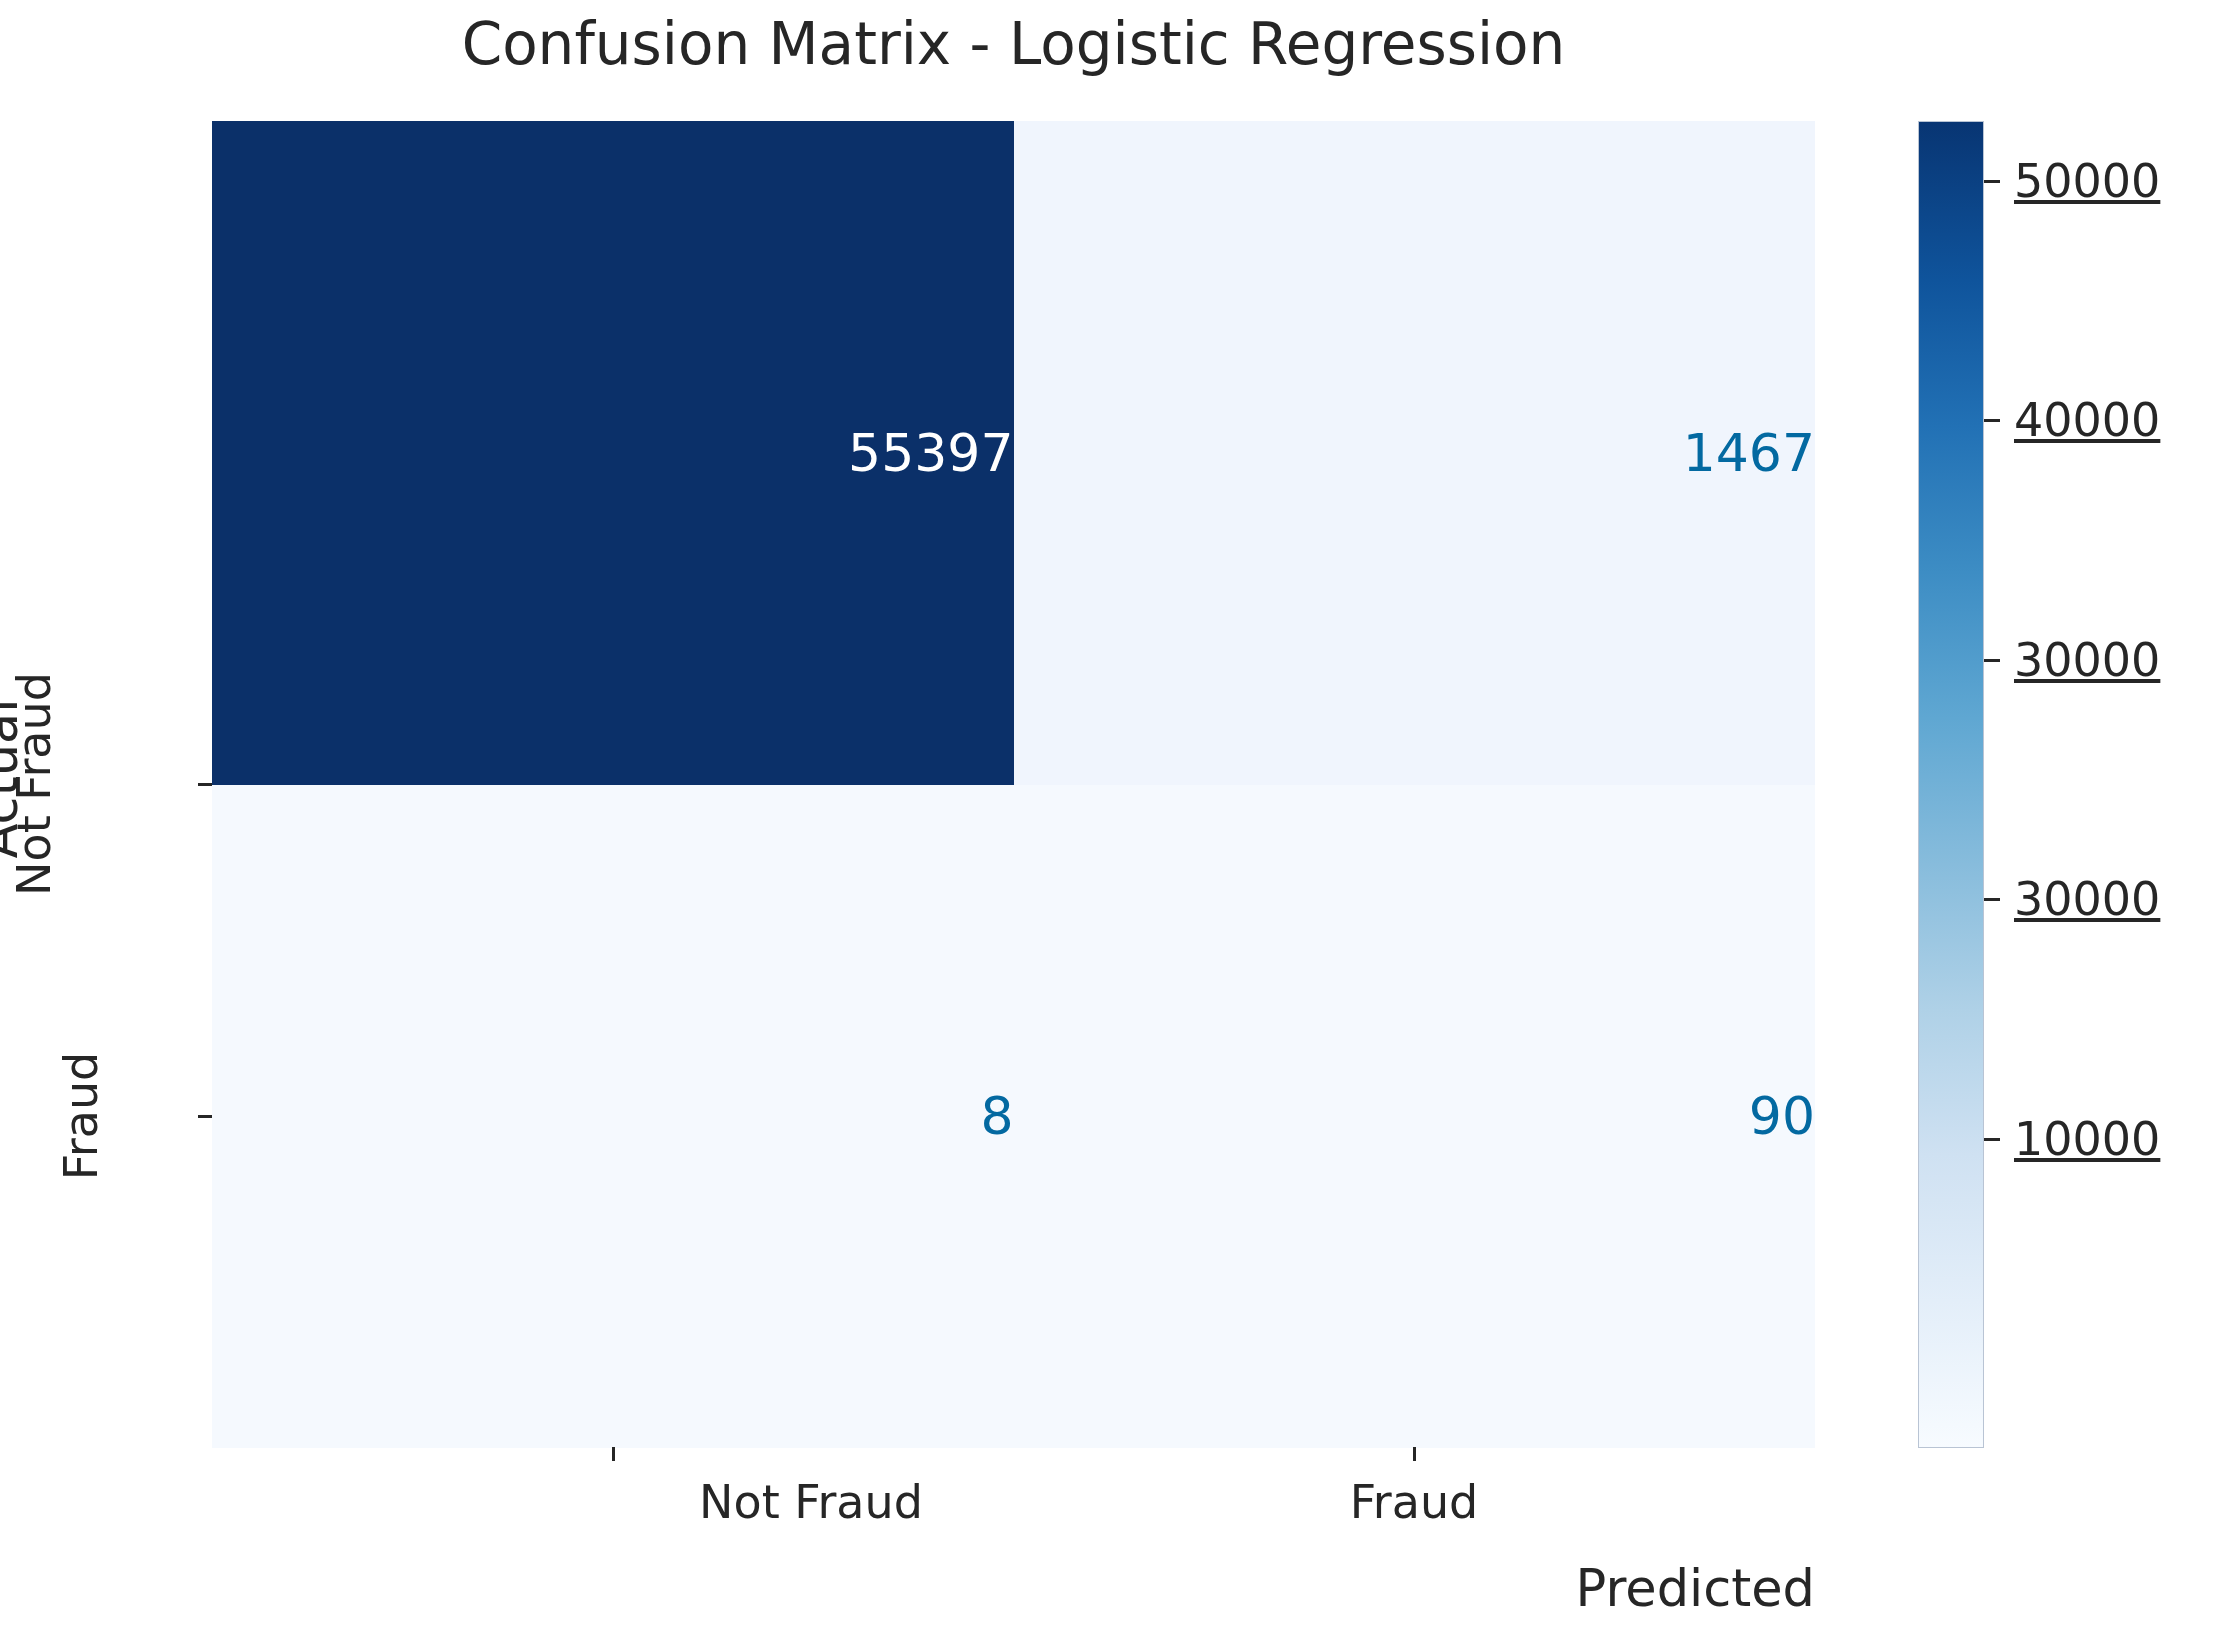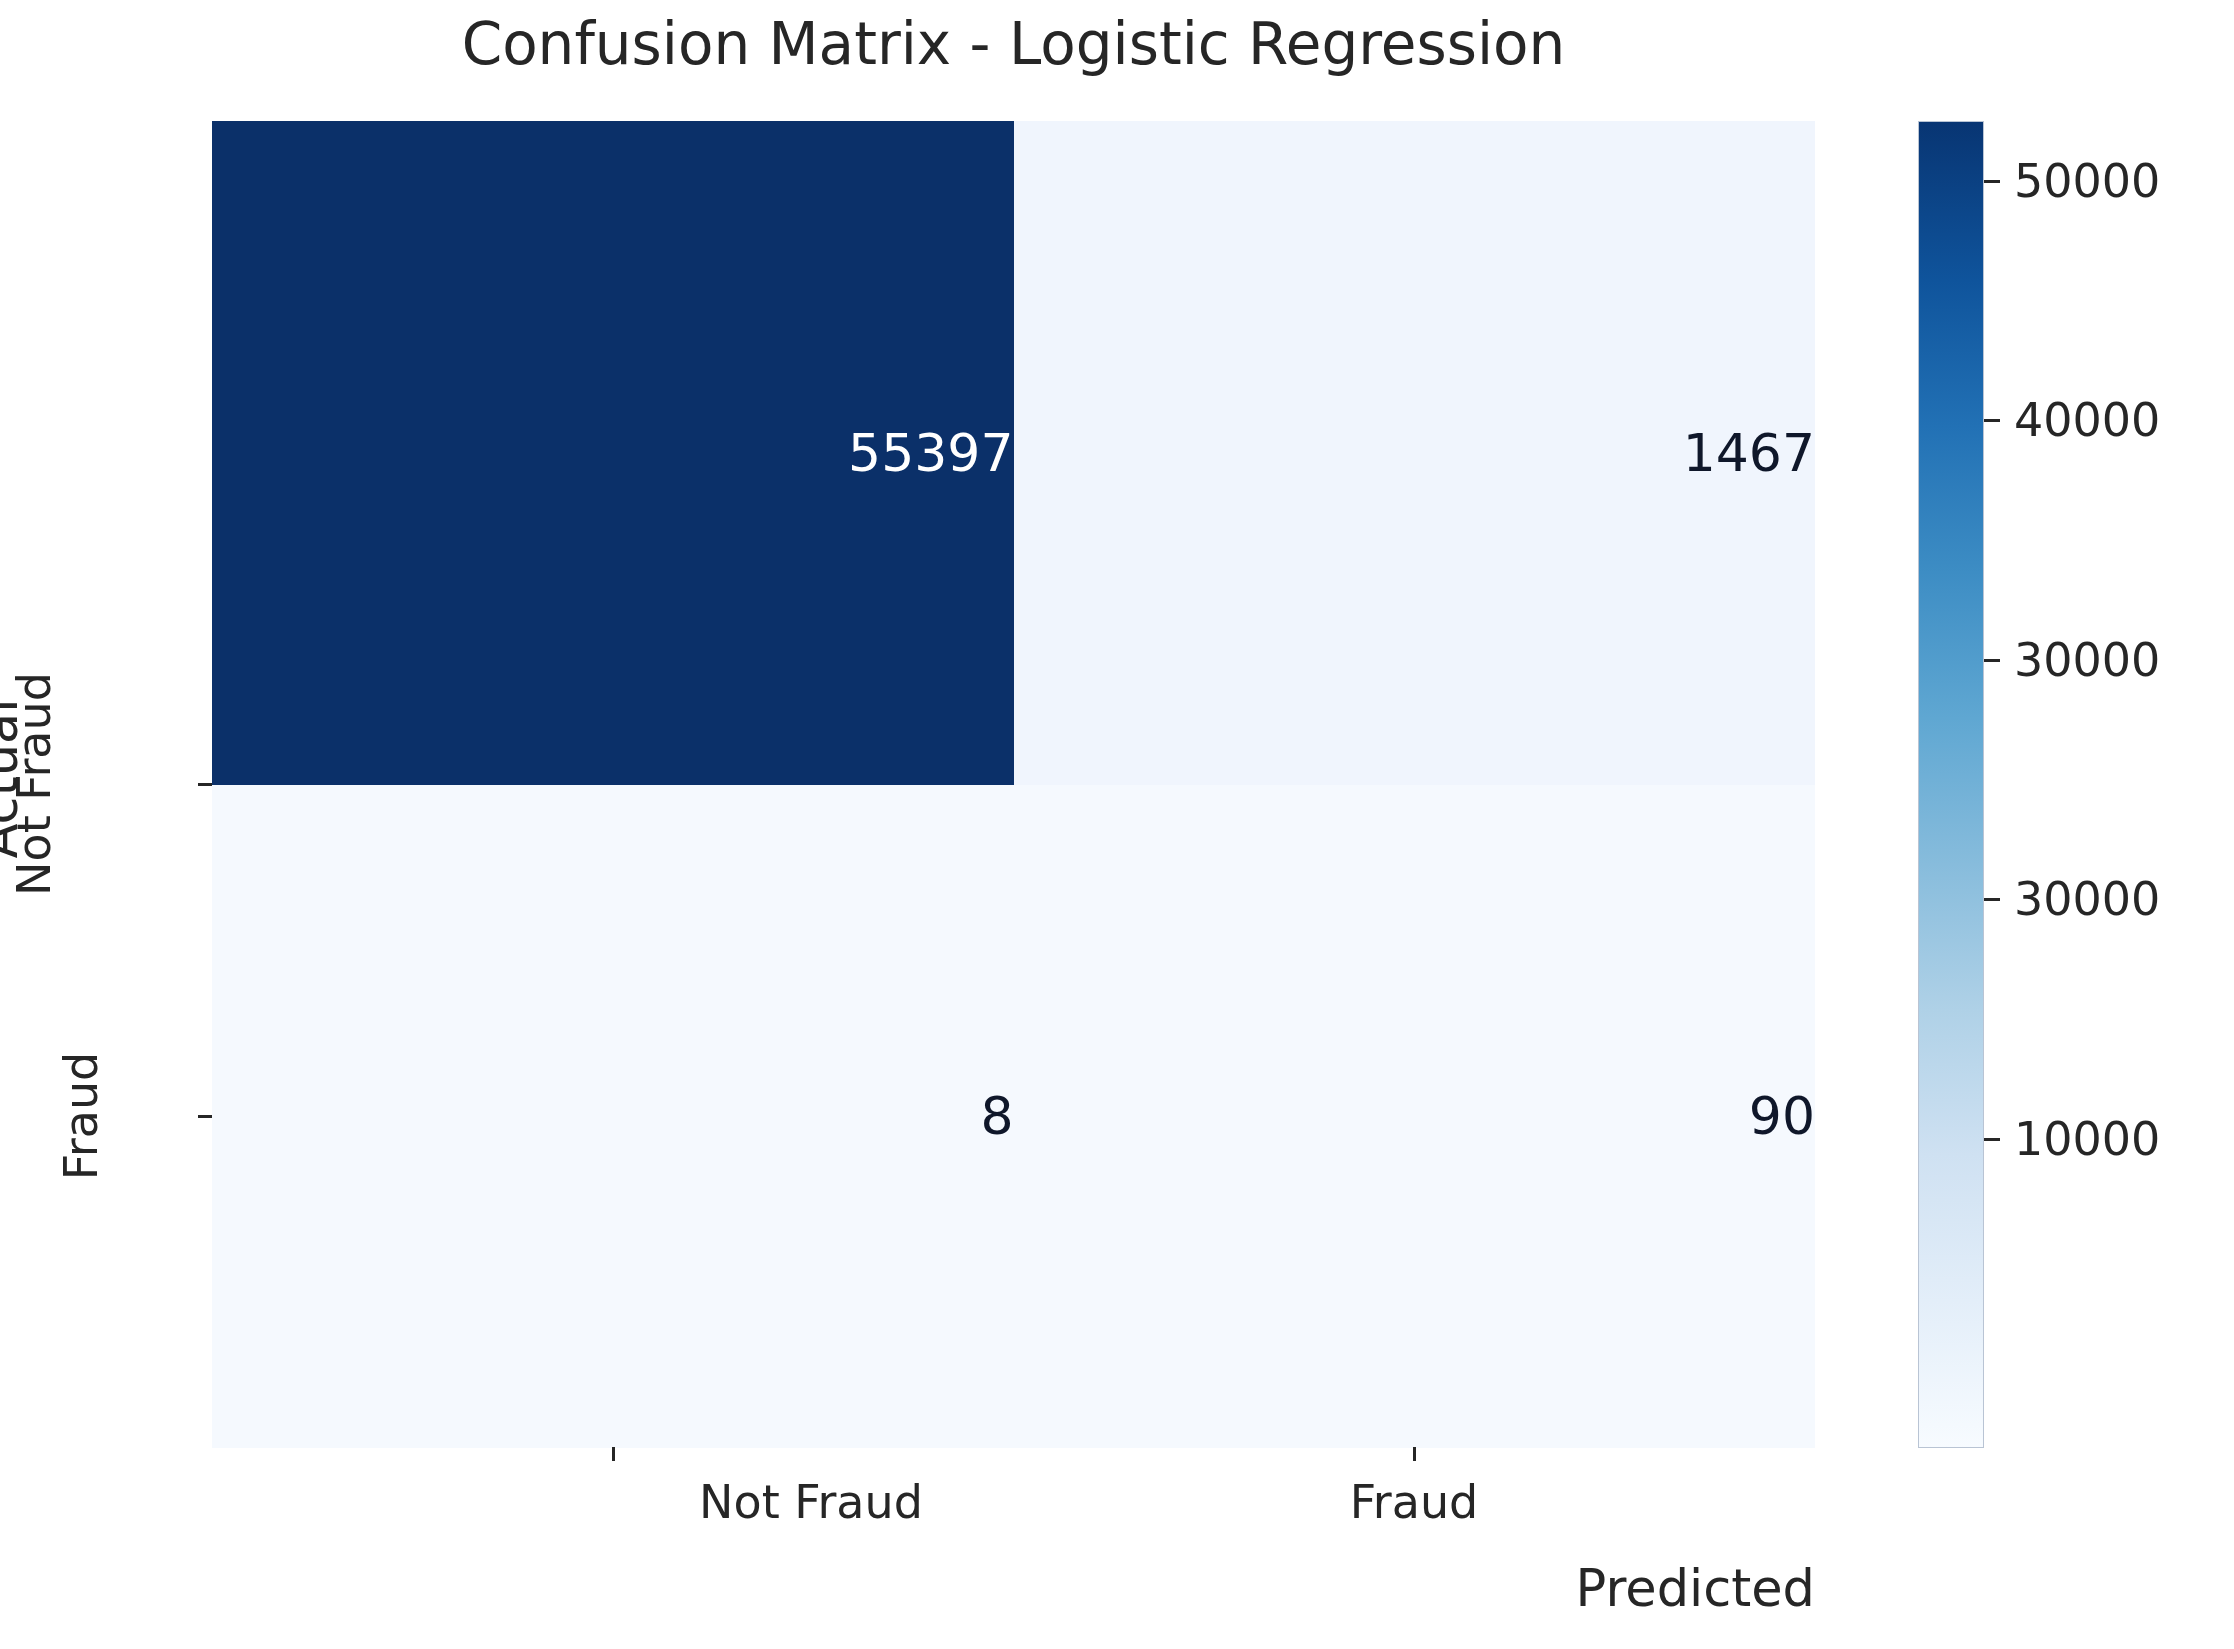--- a/index.html
+++ b/index.html
@@ -51,21 +51,21 @@
     display: flex;
     align-items: center;
     justify-content: flex-end;
     font-size: 52px;
     line-height: 1;
   }
   .cell-value {
     pointer-events: none;
   }
   .cell.dark { color: #ffffff; }
-  .cell.light { color: #0f172a; }
+  .cell.light { color: #0369a1; }
 
   
   .ytick {
     position: absolute;
     left: 0;
     width: 168px;
     text-align: center;
     font-size: 46px;
     color: #262626;
     white-space: nowrap;
@@ -189,20 +189,21 @@
     background: #262626;
   }
   .cbtick .cbtick-label {
     position: absolute;
     left: 30px;
     top: -28px;
     font-size: 46px;
     line-height: 55px;
     color: #262626;
     white-space: nowrap;
+    text-decoration: underline;
   }
 </style>
 </head>
 <body>
 
 <div id="figure">
 
   <div id="chart-title">Confusion Matrix - Logistic Regression</div>
 
   <div id="heatmap">

